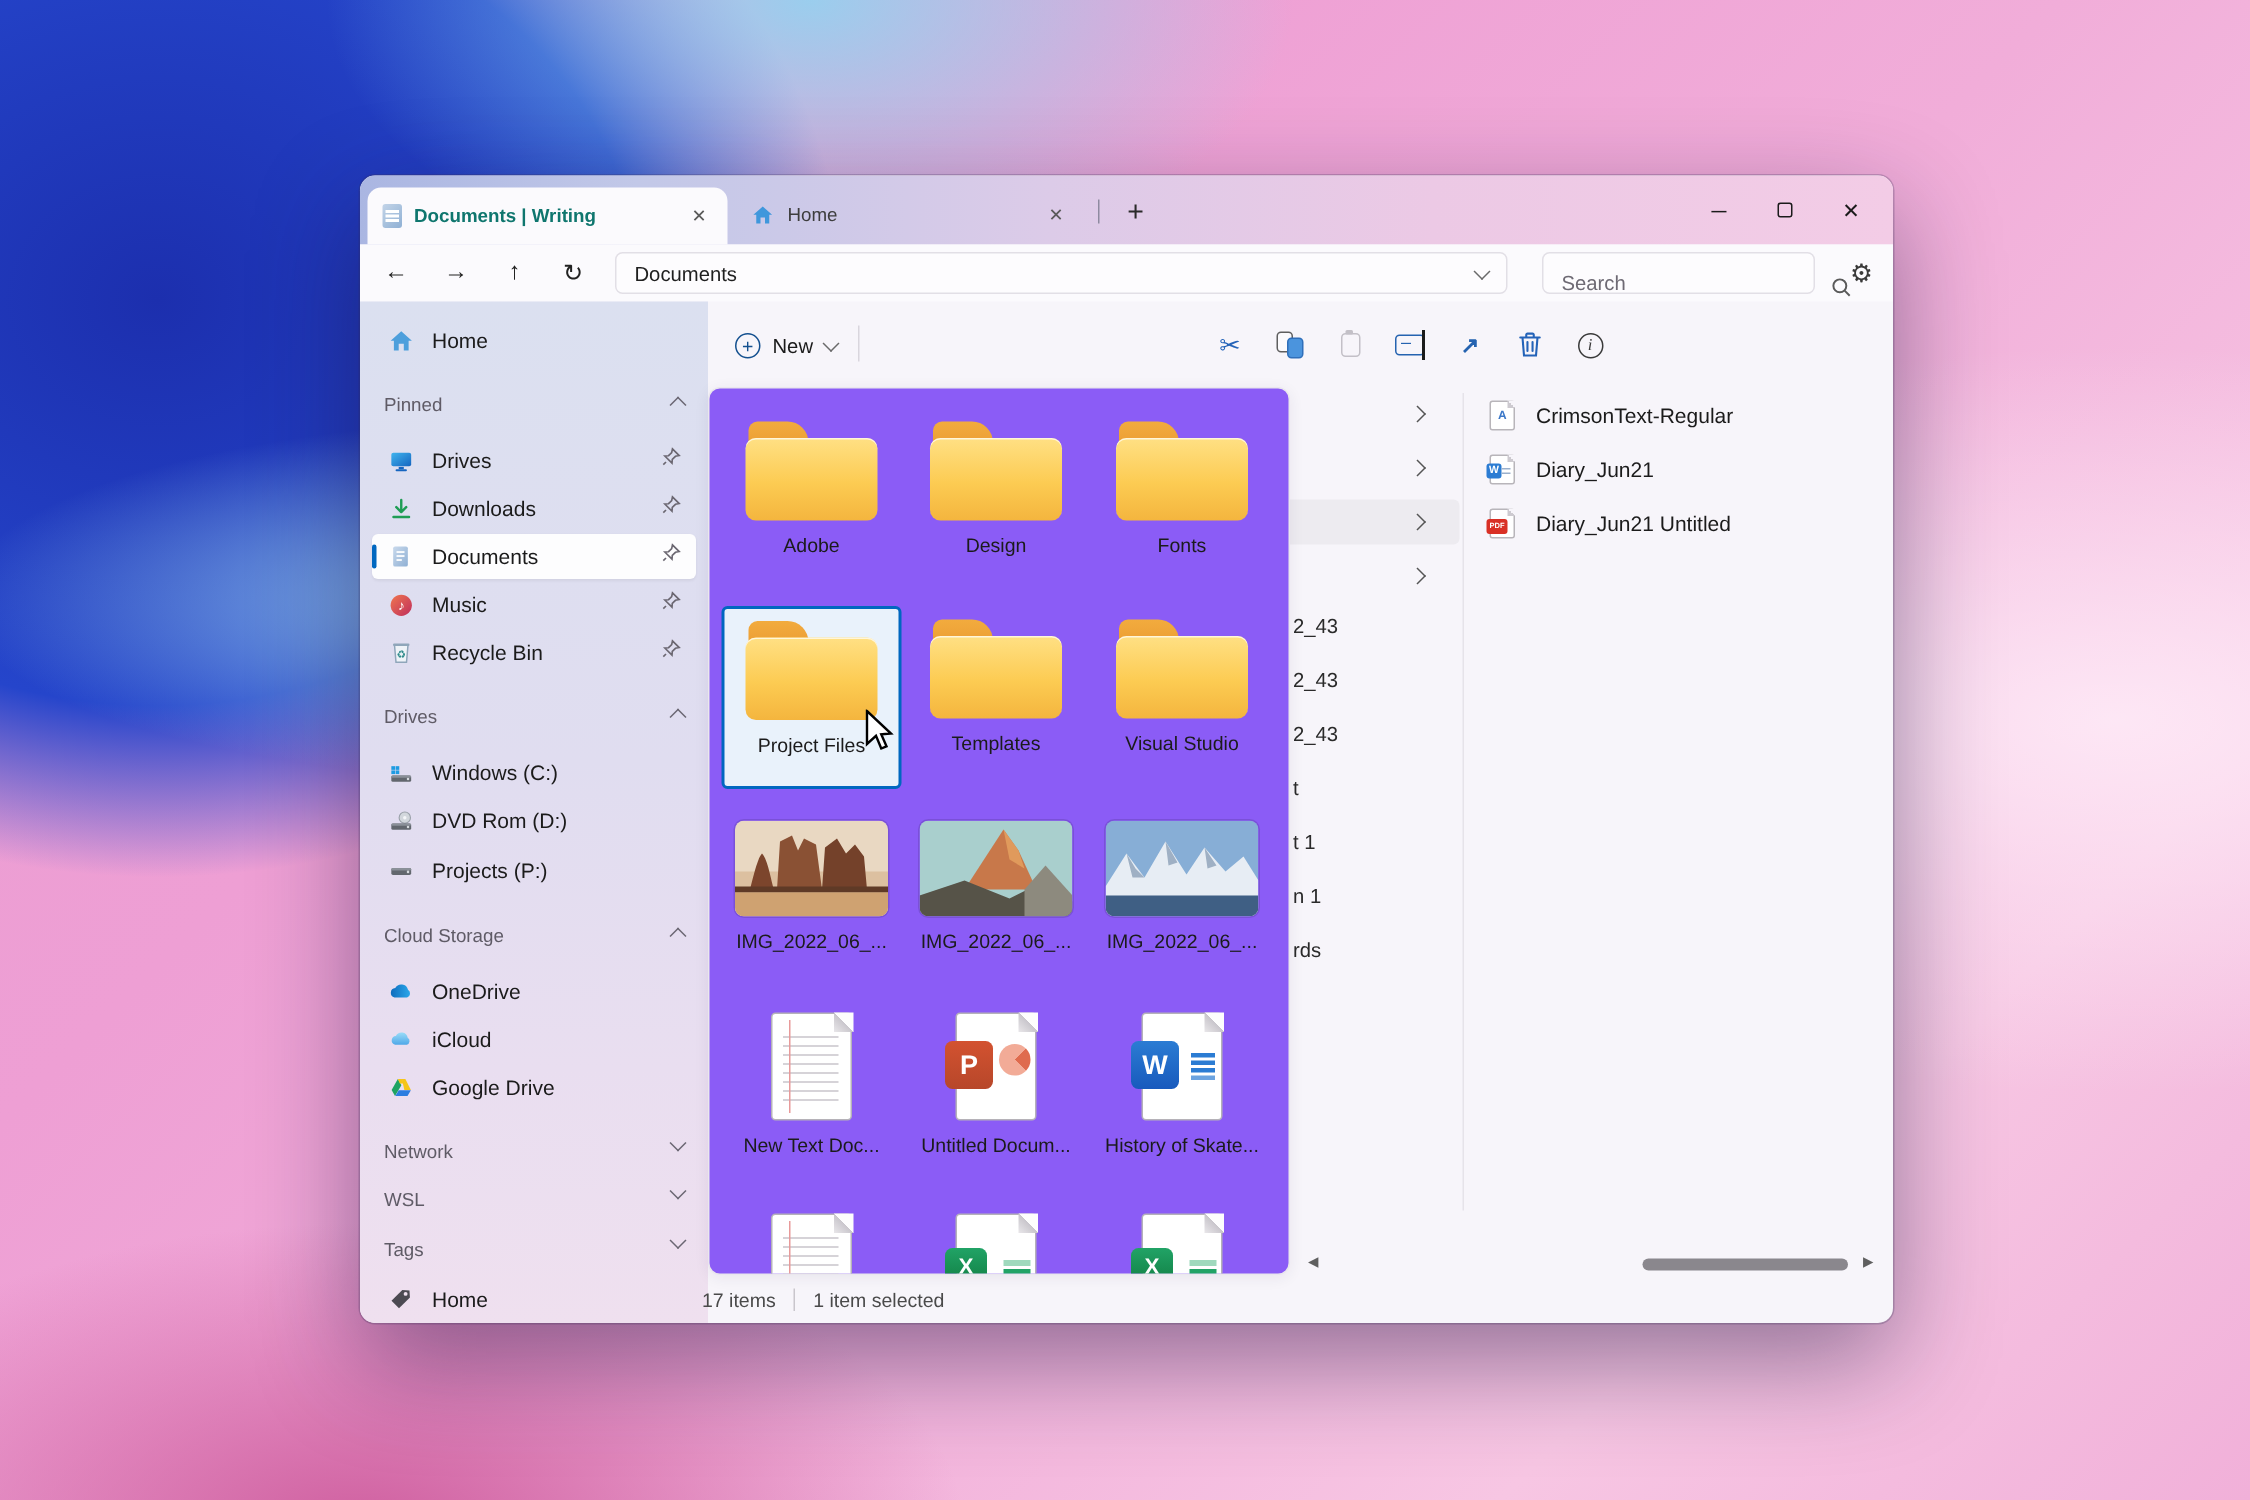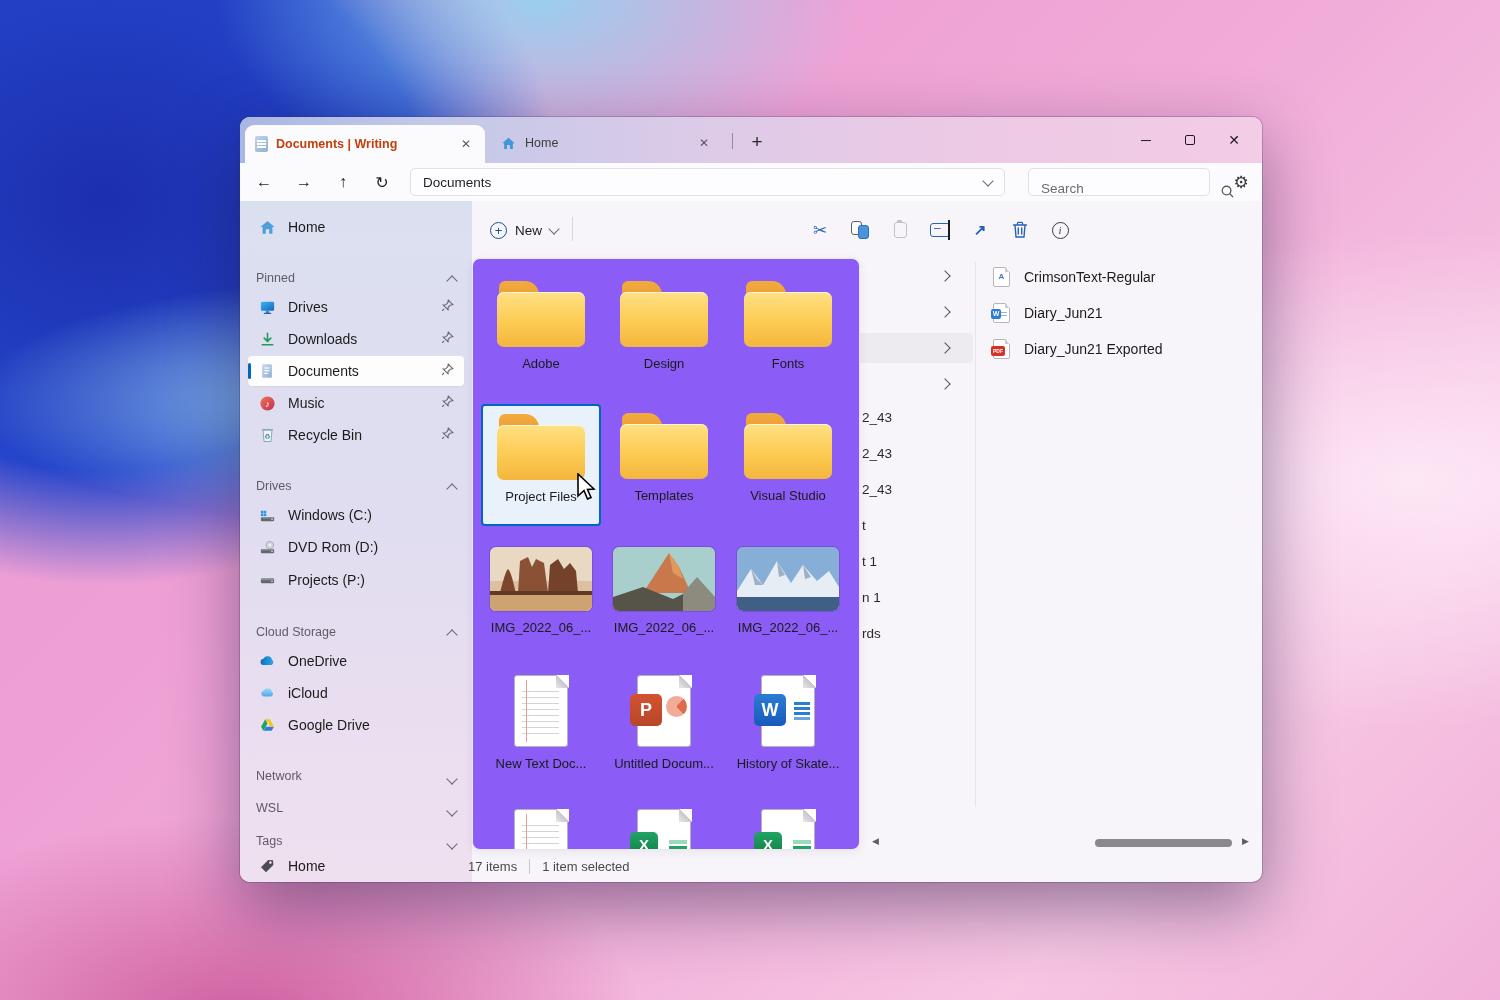--- a/index.html
+++ b/index.html
@@ -18,21 +18,21 @@
     border-radius:10px; background:#f7f5fa;
     box-shadow:0 25px 70px rgba(25,15,60,.45), 0 0 0 1px rgba(60,50,90,.25);
     overflow:hidden; }
   
   .titlebar { position:absolute; left:0; top:0; width:100%; height:46px;
     background:linear-gradient(90deg,#aab6e2 0%,#c2c8e8 18%,#dccbe8 45%,#ecc9e5 70%,#f3cce6 100%); }
   .tab { position:absolute; display:flex; align-items:center; gap:8px; padding:0 10px; }
   .tab.active { left:5px; top:8px; width:240px; height:38px; background:#fbfafd;
     border-radius:9px 9px 0 0; }
   .tab.inactive { left:249px; top:10px; width:234px; height:32px; border-radius:8px; }
-  .tab-label { font-size:12.5px; color:#c2410c; white-space:nowrap; overflow:hidden; flex:1; }
+  .tab-label { font-size:12.5px; color:#0f766e; white-space:nowrap; overflow:hidden; flex:1; }
   .tab.active .tab-label { font-weight:bold; }
   .tab.inactive .tab-label { color:#3d3d3d; }
   .tab-close { width:18px; height:18px; border-radius:4px; color:#5a5a5a; font-size:12px;
     display:flex; align-items:center; justify-content:center; }
   .tabdoc-icon { width:13px; height:16px; border-radius:2px;
     background:linear-gradient(135deg,#c3d4e8 0%,#8fb0d4 100%); position:relative; }
   .tabdoc-icon:before { content:""; position:absolute; left:2px; top:4px; width:9px; height:1.5px;
     background:#fff; box-shadow:0 3px 0 #fff, 0 6px 0 #fff; }
   .newtab-divider { position:absolute; left:492px; top:16px; width:1px; height:16px; background:#8e8aa0; }
   .newtab-btn { position:absolute; left:502px; top:11px; width:30px; height:28px; font-size:19px;
@@ -87,21 +87,21 @@
   
   .sidebar { position:absolute; left:0; top:84px; width:232px; height:681px;
     background:linear-gradient(180deg,#dbe0f0 0%,#e0ddf0 45%,#e9def0 75%,#efe0ef 100%); }
   .siderow { position:absolute; left:8px; width:216px; height:30px; border-radius:4px;
     display:flex; align-items:center; padding:0 10px; gap:12px; }
   .siderow.sel { background:#fdfdfe; box-shadow:0 1px 2px rgba(0,0,0,.06); }
   .siderow.sel:before { content:""; position:absolute; left:0; top:7px; width:3px; height:16px;
     border-radius:2px; background:#0067c0; }
   .side-label { font-size:14px; color:#1b1b1b; flex:1; white-space:nowrap; }
   .sideheader { position:absolute; left:16px; width:200px; height:22px; display:flex;
-    align-items:flex-end; font-size:12.5px; color:#5f5b66; }
+    align-items:flex-start; font-size:12.5px; color:#5f5b66; }
   .sideheader .chev { margin-left:auto; border-color:#6a6672; }
   .sicon { width:18px; height:18px; flex:0 0 18px; display:flex; align-items:center; justify-content:center; }
   .pin { margin-left:auto; flex:0 0 13px; }
   
   .colpane { position:absolute; left:600px; top:141px; width:135px; height:592px; }
   .colrow { position:absolute; left:0; width:133px; height:30px; border-radius:4px; }
   .colrow .chev { position:absolute; right:24px; top:11px; border-color:#555; }
   .colrow.hl { background:#edebf0; }
   .coltext { position:absolute; left:22px; font-size:13.5px; color:#2a2a2a; }
   .vdivider { position:absolute; left:735px; top:145px; width:1px; height:545px; background:#e6e3e9; }
@@ -483,21 +483,21 @@
           <span class="wbox">W</span>
           <span class="wlines"></span>
         </span>
       <span class="plabel">Diary_Jun21</span>
     </div>
     <div class="prow" style="top:74px">
       <span class="fico">
           <span class="corner"></span>
           <span class="pdfbox">PDF</span>
         </span>
-      <span class="plabel">Diary_Jun21 Exported</span>
+      <span class="plabel">Diary_Jun21 Untitled</span>
     </div>
   </div>
 
   <div class="gridcard">
 
     <div class="tile" style="left:8px;top:14px">
       <span class="folder">
           <span class="ftab"></span>
           <span class="ffront"></span>
         </span>

